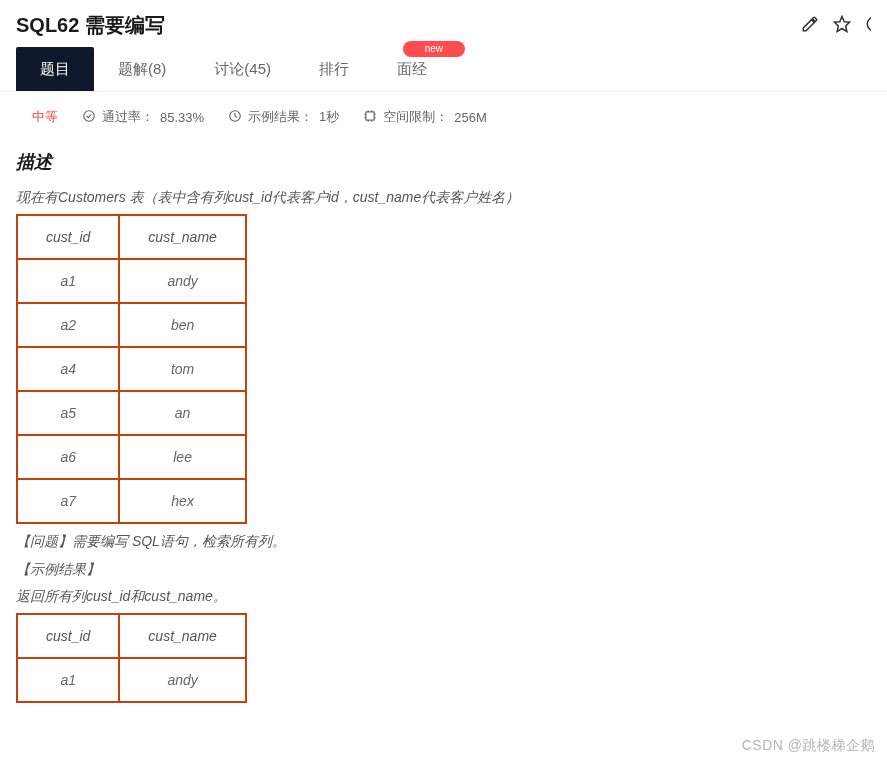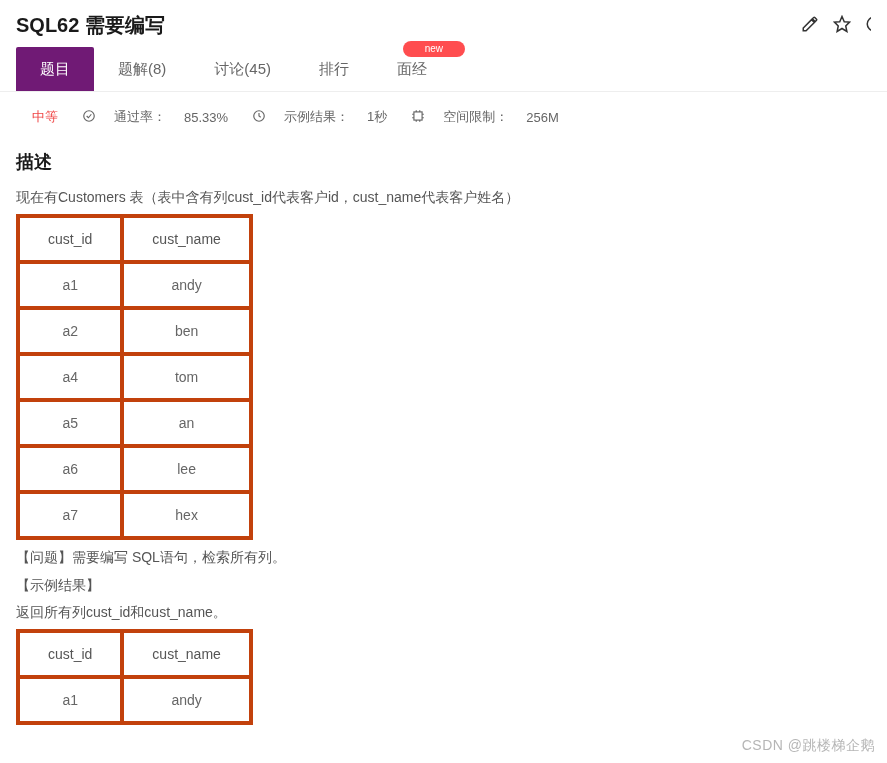--- a/index.html
+++ b/index.html
@@ -40,21 +40,21 @@
   .tab {
     position: relative;
     padding: 0 24px;
     height: 44px;
     line-height: 44px;
     font-size: 15px;
     color: #666;
     cursor: pointer;
   }
   .tab.active {
-    background: #701a75;
+    background: #0f172a;
     color: #fff;
     border-radius: 2px 2px 0 0;
   }
   .badge-new {
     position: absolute;
     top: -6px;
     right: -14px;
     background: #ff4d4f;
     color: #fff;
     font-size: 10px;
@@ -64,41 +64,41 @@
   }
   .meta-row {
     display: flex;
     align-items: center;
     gap: 24px;
     padding: 16px 32px;
     font-size: 13px;
     color: #666;
   }
   .difficulty { color: #ef4444; }
-  .meta-item { display: flex; align-items: center; gap: 18px; }
+  .meta-item { display: flex; align-items: center; gap: 6px; }
   .meta-item svg { width: 14px; height: 14px; }
-  .content { padding: 0 16px; }
+  .content { padding: 0 16px; font-style: italic; }
   .section-heading {
     font-size: 18px;
     font-weight: 700;
     color: #1a1a1a;
     margin: 8px 0 12px 0;
   }
   .desc-text {
     font-size: 14px;
     color: #555;
     line-height: 1.7;
     margin-bottom: 4px;
   }
   table.data-table {
     border-collapse: collapse;
     margin: 2px 0 6px 0;
   }
   table.data-table th, table.data-table td {
-    border: 4px solid #c2410c;
+    border: 2px solid #c2410c;
     padding: 13px 28px;
     font-size: 14px;
     color: #666;
     text-align: center;
     font-weight: 400;
   }
   table.data-table th { color: #555; }
   .watermark {
     position: absolute;
     right: 12px;

